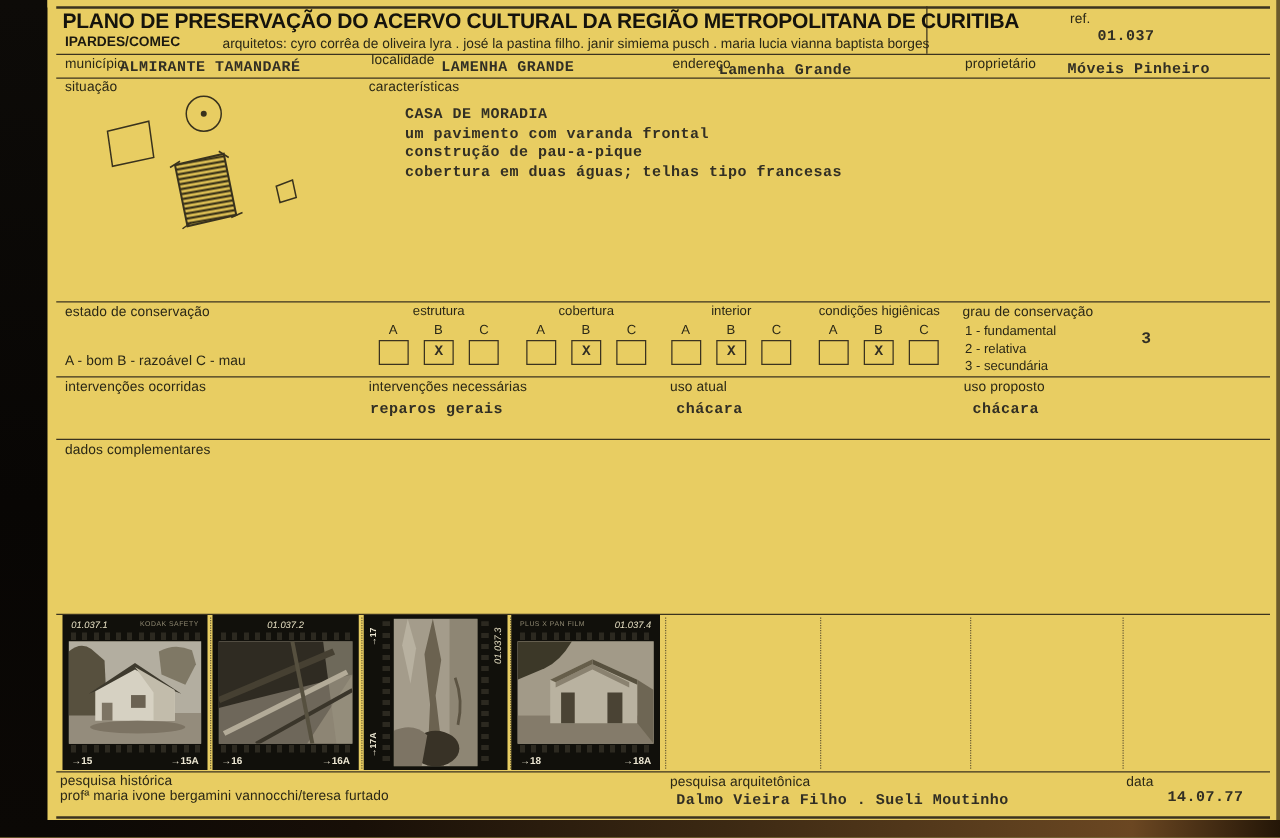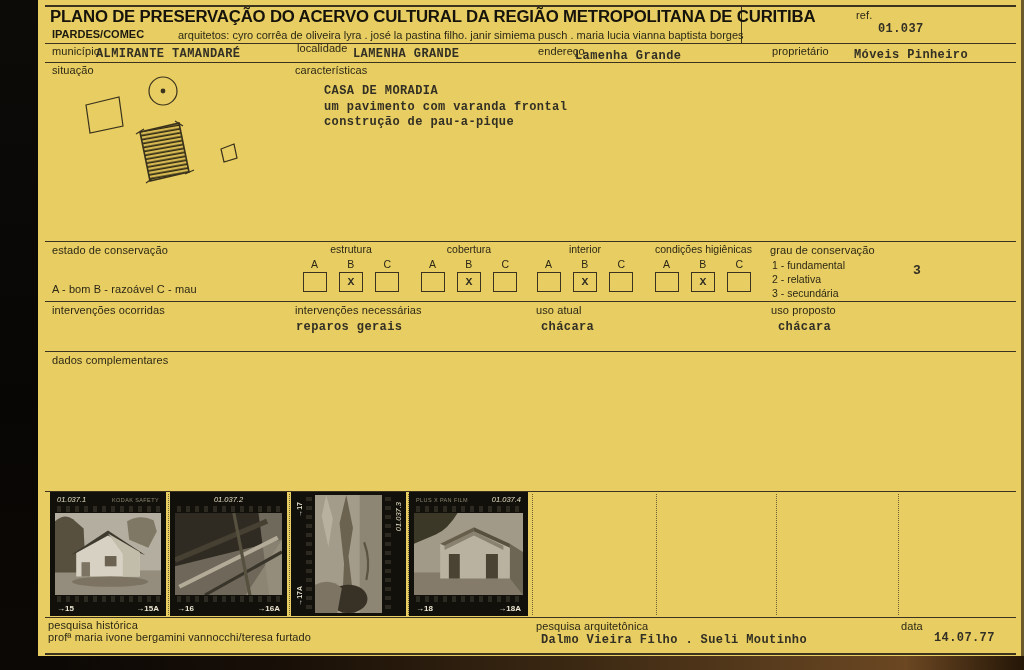--- a/index.html
+++ b/index.html
@@ -116,20 +116,21 @@
       <line x1="127" y1="102" x2="136" y2="98"></line>
       <line x1="88" y1="111" x2="95" y2="106"></line>
     </g>
   </svg>
 </div>
 
 <div style="position:absolute;left:296px;top:84px;margin-left:28px;">
   <div class="carac-line">CASA DE MORADIA</div>
   <div class="carac-line">um pavimento com varanda frontal</div>
   <div class="carac-line">construção de pau-a-pique</div>
+  <div class="carac-line">cobertura em duas águas; telhas tipo francesas</div>
 </div>
 
 <div class="lbl" style="left:52px;top:244px;text-align:right;">estado de conservação</div>
 <div class="lbl" style="left:52px;top:283px;">A - bom    B - razoável    C - mau</div>
 
 <div class="grp" style="left:303px;">
   <div class="grp-name">estrutura</div>
   <div class="grp-letters">
     <span>A</span>
     <span>B</span>

